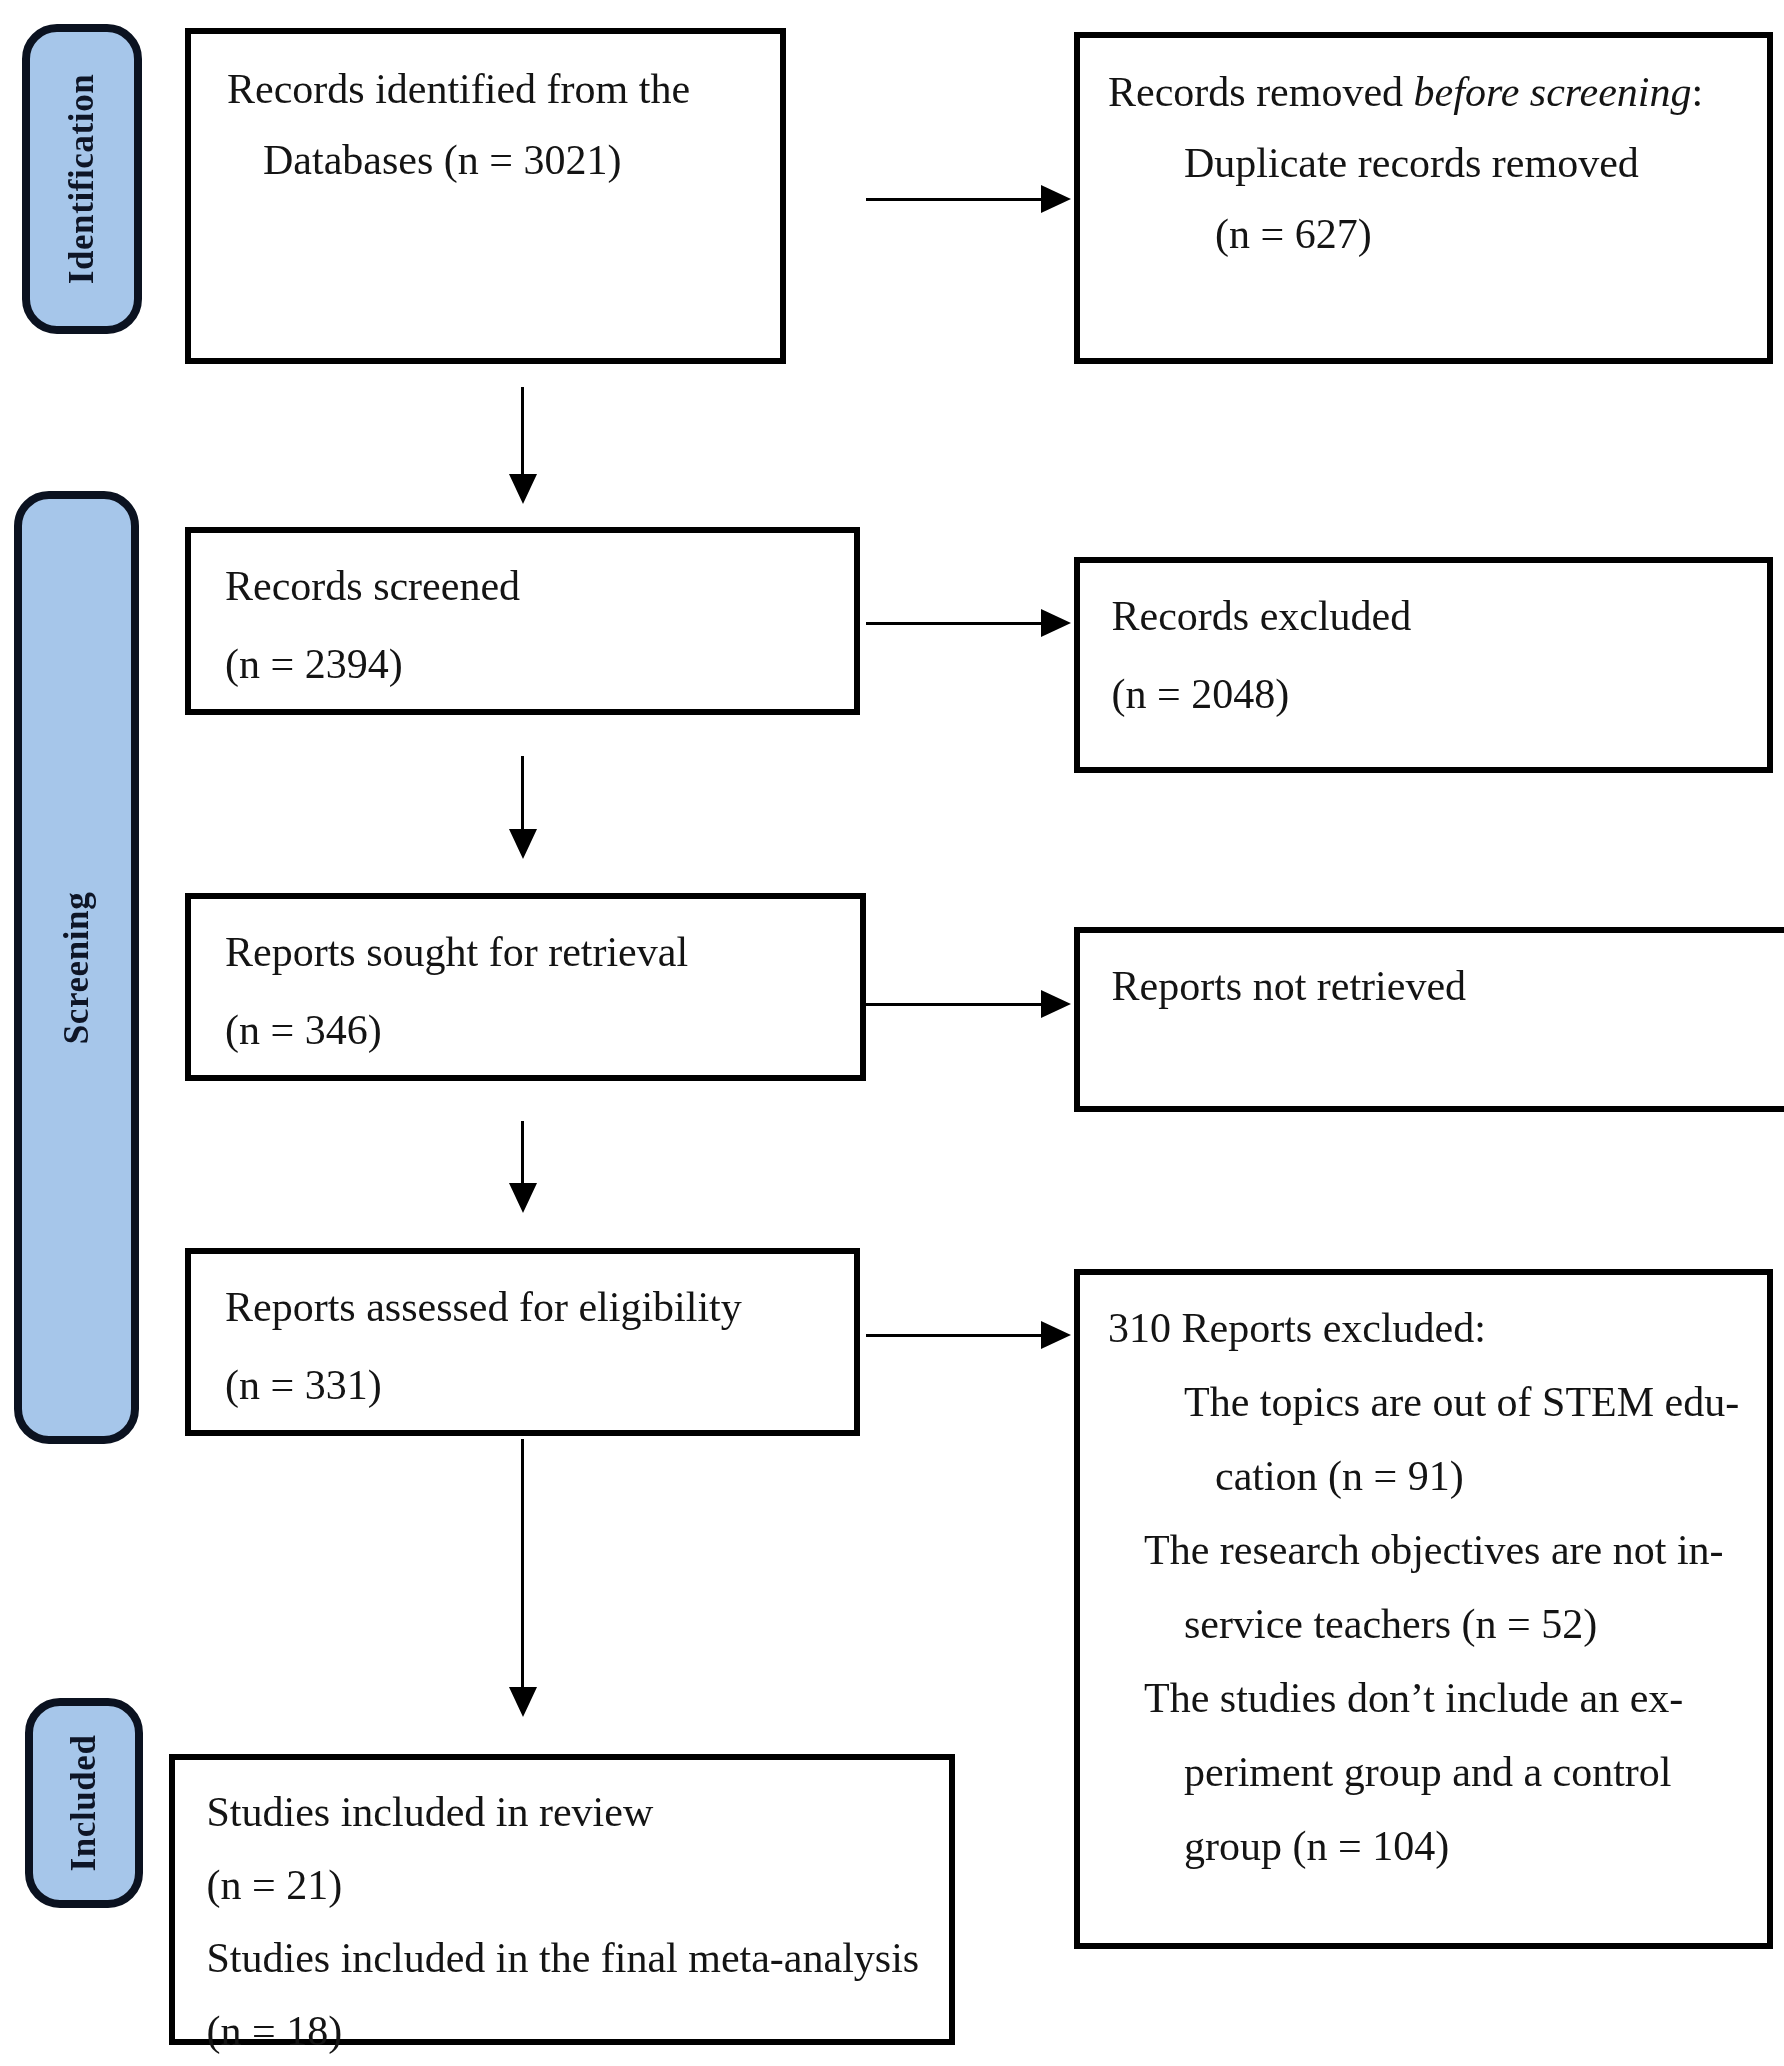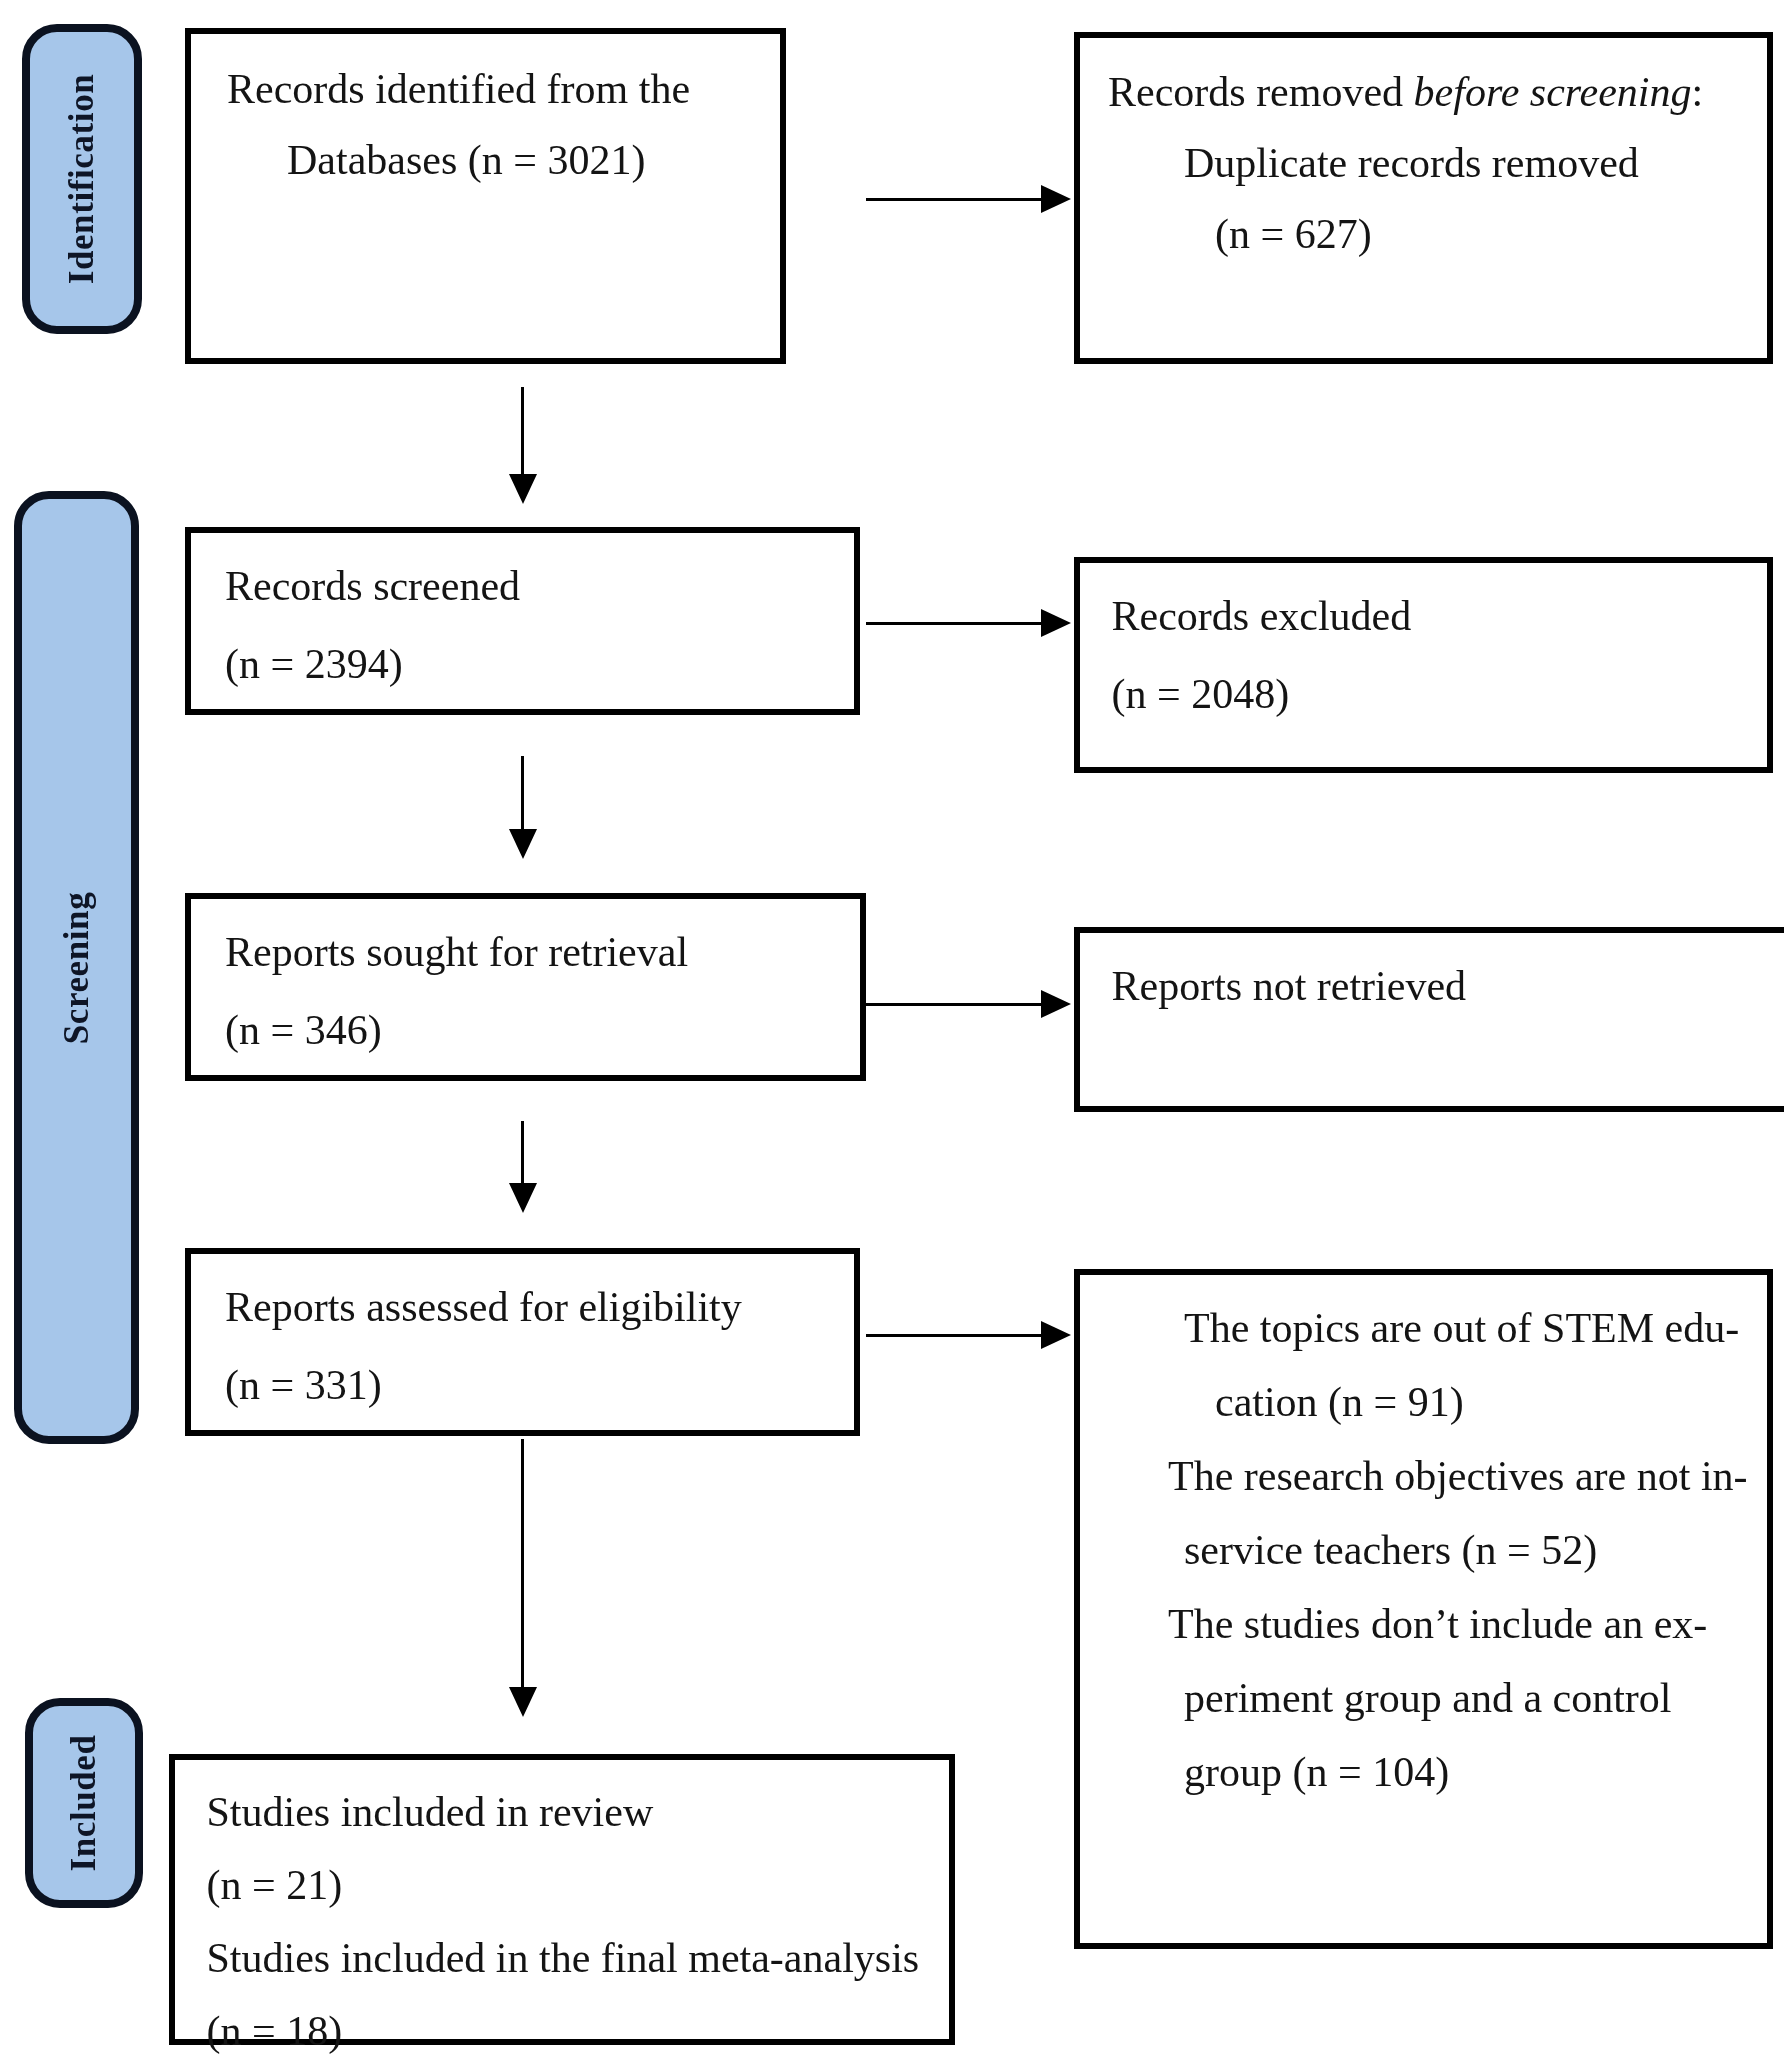--- a/index.html
+++ b/index.html
@@ -65,21 +65,21 @@
   #box-records-removed .bline    { line-height: 71px; }
   #box-records-screened .bline,
   #box-records-excluded .bline,
   #box-reports-sought .bline,
   #box-reports-not-retrieved .bline,
   #box-reports-assessed .bline   { line-height: 78px; }
   #box-reports-excluded .bline   { line-height: 74px; }
   #box-studies-included .bline   { line-height: 73px; }
 
   .ind-0 { margin-left: 0; }
-  .ind-1 { margin-left: 60px; }
+  .ind-1 { margin-left: 36px; }
   .ind-2 { margin-left: 76px; }
   .ind-3 { margin-left: 107px; }
 
   
   .arrow-h {
     position: absolute;
     height: 0;
     border-top: 3.1px solid #000000;
   }
   .arrow-h::after {
@@ -155,20 +155,21 @@
       <div class="bline ind-0">(n = 346)</div>
     </div>
   <div class="fbox" id="box-reports-not-retrieved">
       <div class="bline ind-0">Reports not retrieved</div>
     </div>
   <div class="fbox" id="box-reports-assessed">
       <div class="bline ind-0">Reports assessed for eligibility</div>
       <div class="bline ind-0">(n = 331)</div>
     </div>
   <div class="fbox" id="box-reports-excluded">
+      <div class="bline ind-0">310 Reports excluded:</div>
       <div class="bline ind-2">The topics are out of STEM edu-</div>
       <div class="bline ind-3">cation (n = 91)</div>
       <div class="bline ind-1">The research objectives are not in-</div>
       <div class="bline ind-2">service teachers (n = 52)</div>
       <div class="bline ind-1">The studies don’t include an ex-</div>
       <div class="bline ind-2">periment group and a control</div>
       <div class="bline ind-2">group (n = 104)</div>
     </div>
   <div class="fbox" id="box-studies-included">
       <div class="bline ind-0">Studies included in review</div>

